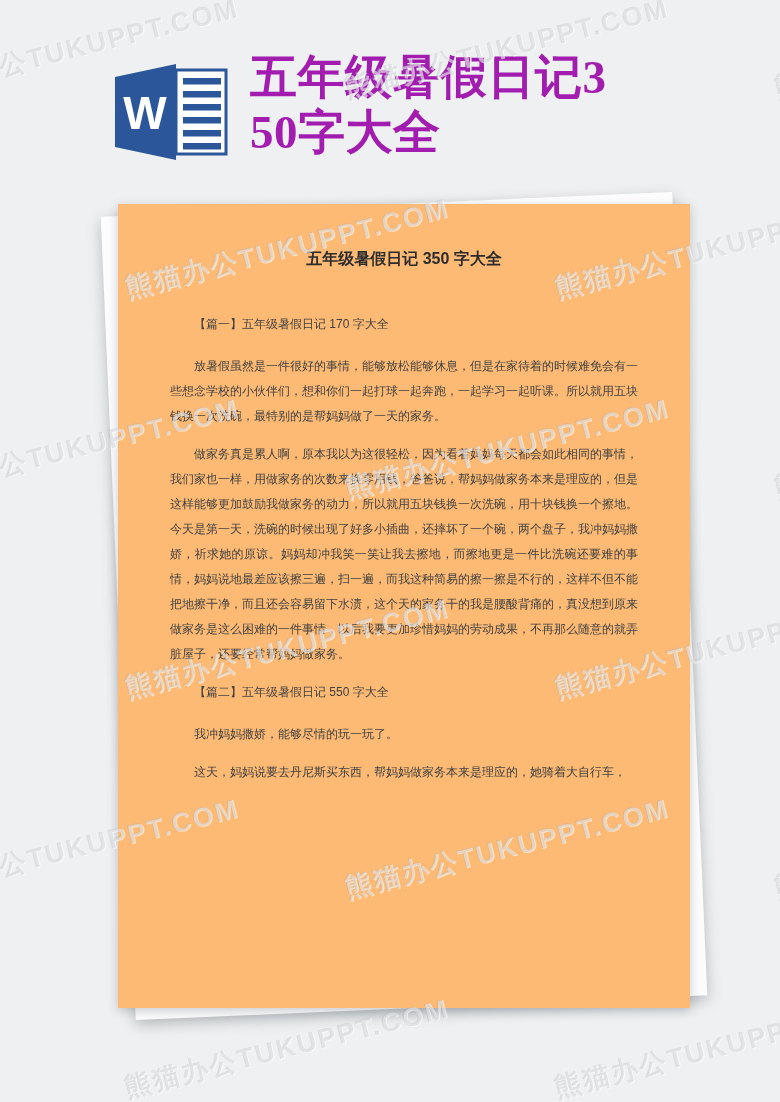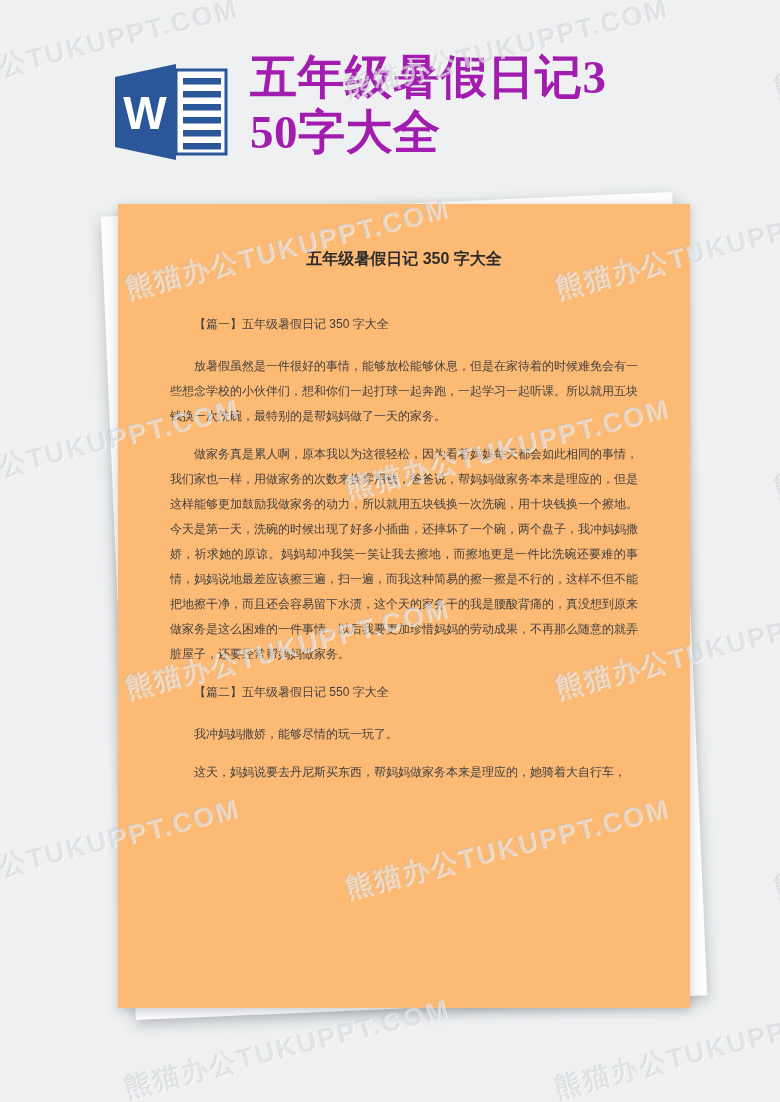--- a/index.html
+++ b/index.html
@@ -105,21 +105,21 @@
       <text x="35" y="69" text-anchor="middle" fill="#ffffff" font-family="Liberation Sans, sans-serif" font-size="46" font-weight="bold">W</text>
     </svg>
     <div class="header-title">五年级暑假日记350字大全</div>
   </div>
 
   <div class="page-back"></div>
 
   <div class="page">
     <div class="doc-title">五年级暑假日记 350 字大全</div>
 
-    <div class="doc-heading">【篇一】五年级暑假日记 350 字大全</div>
+    <div class="doc-heading">【篇一】五年级暑假日记 170 字大全</div>
 
     <p class="doc-paragraph">放暑假虽然是一件很好的事情，能够放松能够休息，但是在家待着的时候难免会有一些想念学校的小伙伴们，想和你们一起打球一起奔跑，一起学习一起听课。所以就用五块钱换一次洗碗，最特别的是帮妈妈做了一天的家务。</p>
 
     <p class="doc-paragraph">做家务真是累人啊，原本我以为这很轻松，因为看着妈妈每天都会如此相同的事情，我们家也一样，用做家务的次数来换零用钱，爸爸说，帮妈妈做家务本来是理应的，但是这样能够更加鼓励我做家务的动力，所以就用五块钱换一次洗碗，用十块钱换一个擦地。今天是第一天，洗碗的时候出现了好多小插曲，还摔坏了一个碗，两个盘子，我冲妈妈撒娇，祈求她的原谅。妈妈却冲我笑一笑让我去擦地，而擦地更是一件比洗碗还要难的事情，妈妈说地最差应该擦三遍，扫一遍，而我这种简易的擦一擦是不行的，这样不但不能把地擦干净，而且还会容易留下水渍，这个天的家务干的我是腰酸背痛的，真没想到原来做家务是这么困难的一件事情，以后我要更加珍惜妈妈的劳动成果，不再那么随意的就弄脏屋子，还要经常帮妈妈做家务。</p>
 
     <div class="doc-heading second">【篇二】五年级暑假日记 550 字大全</div>
 
     <p class="doc-paragraph">我冲妈妈撒娇，能够尽情的玩一玩了。</p>
 
     <p class="doc-paragraph">这天，妈妈说要去丹尼斯买东西，帮妈妈做家务本来是理应的，她骑着大自行车，</p>

